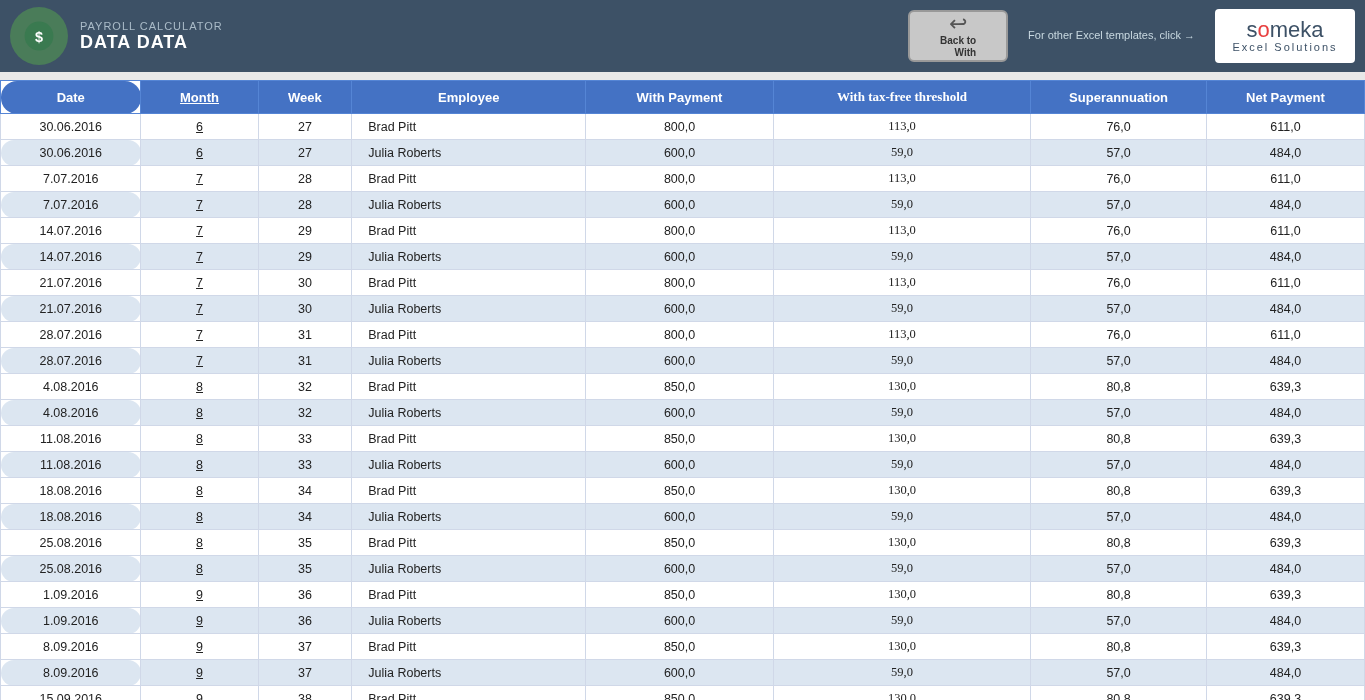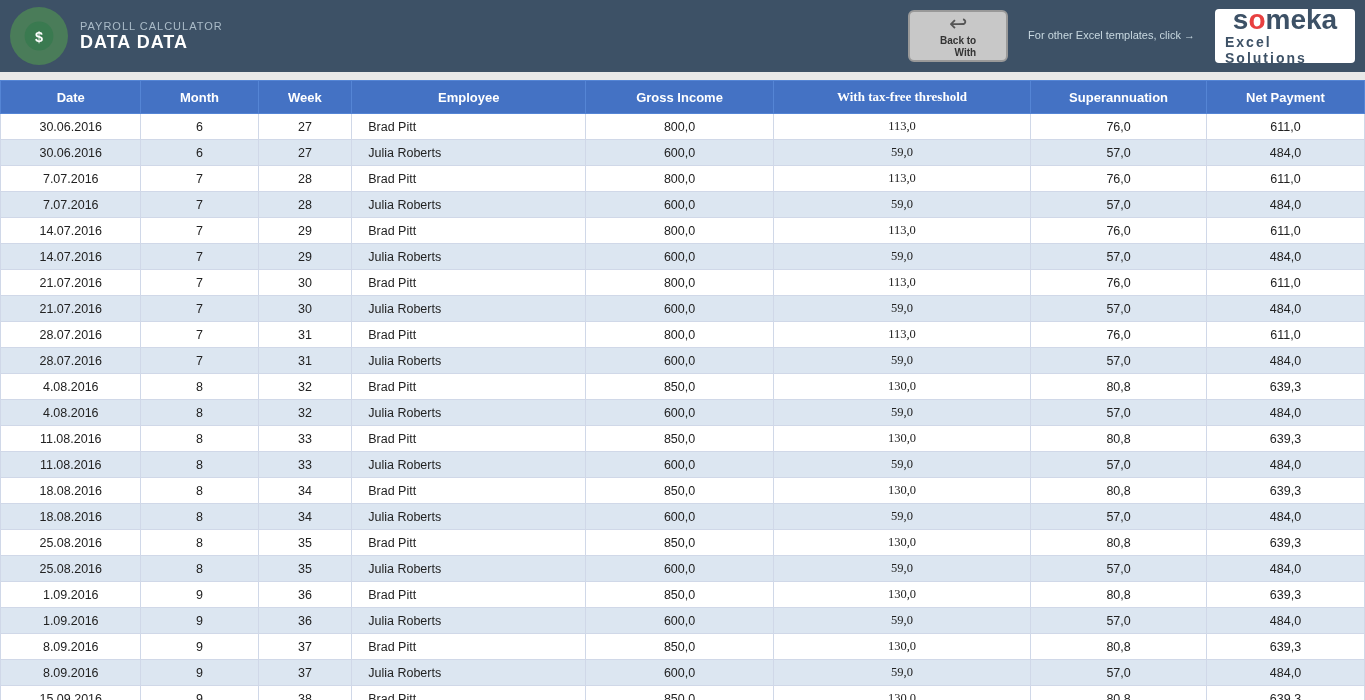--- a/index.html
+++ b/index.html
@@ -96,33 +96,33 @@
       border-radius: 4px;
       padding: 6px 10px;
       display: flex;
       flex-direction: column;
       align-items: center;
       justify-content: center;
       height: 54px;
       width: 140px;
     }
     .someka-logo-text {
-      font-size: 28px;
-      font-weight: bold;
+      font-size: 22px;
+      font-weight: normal;
       color: #3d5166;
       line-height: 1;
     }
     .someka-logo-text span {
       color: #e84040;
     }
     .someka-logo-sub {
-      font-size: 14px;
+      font-size: 11px;
       color: #3d5166;
       letter-spacing: 2px;
-      font-weight: bold;
+      font-weight: normal;
     }
 
     
     .table-container {
       background: white;
       margin: 8px 0;
       overflow: hidden;
     }
 
     
@@ -137,22 +137,22 @@
       background: #4472c4;
       color: white;
       font-weight: bold;
       font-size: 13px;
       padding: 8px 6px;
       text-align: center;
       border: 1px solid #5585d5;
     }
 
     
-    th:nth-child(1), td:nth-child(1) { width: 120px; }
-    th:nth-child(2), td:nth-child(2) { width: 100px; }
+    th:nth-child(1), td:nth-child(1) { width: 120px; border-radius: 16px; }
+    th:nth-child(2), td:nth-child(2) { width: 100px; text-decoration: underline; }
     th:nth-child(3), td:nth-child(3) { width: 80px; }
     th:nth-child(4), td:nth-child(4) { width: 200px; }
     th:nth-child(5), td:nth-child(5) { width: 160px; }
     th:nth-child(6), td:nth-child(6) { width: 220px; font-family: Liberation Serif, serif; }
     th:nth-child(7), td:nth-child(7) { width: 150px; }
     th:nth-child(8), td:nth-child(8) { width: 135px; }
 
     tbody tr:nth-child(odd) {
       background: #ffffff;
     }
@@ -208,21 +208,21 @@
 
 <div class="table-container">
   <table>
     <thead>
       <tr>
 
       <th>Date</th>
           <th>Month</th>
           <th>Week</th>
           <th>Employee</th>
-          <th>Gross Income</th>
+          <th>With Payment</th>
           <th>With tax-free threshold</th>
           <th>Superannuation</th>
           <th>Net Payment</th>
         </tr>
     </thead>
     <tbody>
 
     <tr>
           <td>30.06.2016</td>
           <td>6</td>

